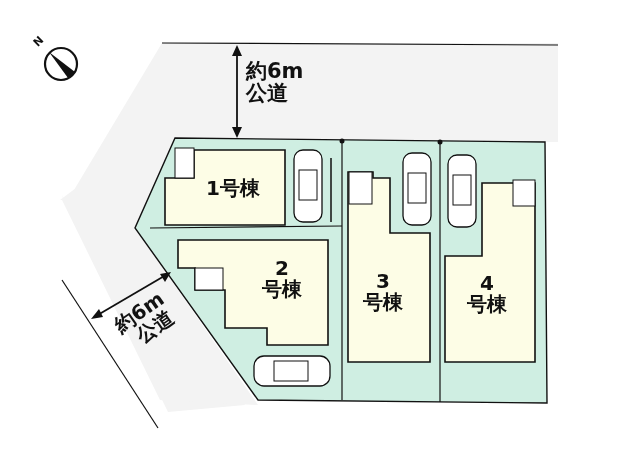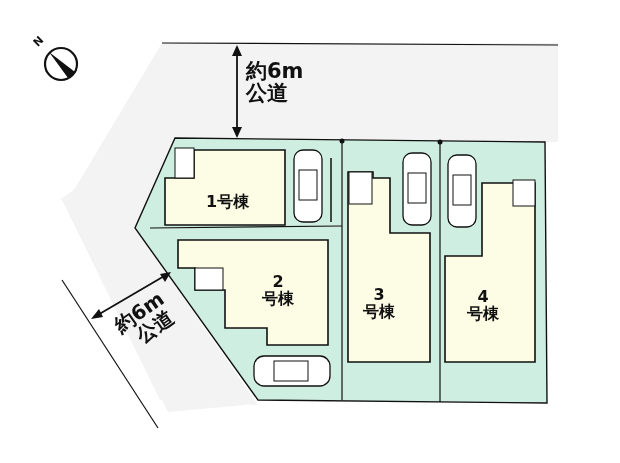--- a/index.html
+++ b/index.html
@@ -2,21 +2,21 @@
 <html><head>
 <meta charset="utf-8">
 <style>
   html, body { margin: 0; padding: 0; background: #ffffff; }
   body { width: 620px; height: 463px; position: relative; overflow: hidden;
          font-family: "DejaVu Sans", "Liberation Sans", sans-serif; }
   svg { position: absolute; left: 0; top: 0; }
   .lbl { position: absolute; font-weight: bold; color: #111; text-align: center;
          line-height: 1.05; font-family: "DejaVu Sans", sans-serif; }
   .road-lbl { font-size: 21px; text-align: left; }
-  .house-lbl { font-size: 16px; margin-top: 16px; }
+  .house-lbl { font-size: 20px; }
 </style>
 </head>
 <body>
 
 <svg width="620" height="463" viewBox="0 0 620 463">
 
   <polygon points="162,43 558,43 558,138 175,138 135,228 245,405 168,412 62,195 65,205" fill="#f3f3f3"></polygon>
   <polygon points="162,43 558,43 558,142 162,142" fill="#f3f3f3"></polygon>
   <polygon points="60,200 140,140 175,140 135,228 258,405 160,400 62,200" fill="#f3f3f3"></polygon>
   <line x1="162" y1="43" x2="558" y2="45" stroke="#111" stroke-width="1.2"></line>

